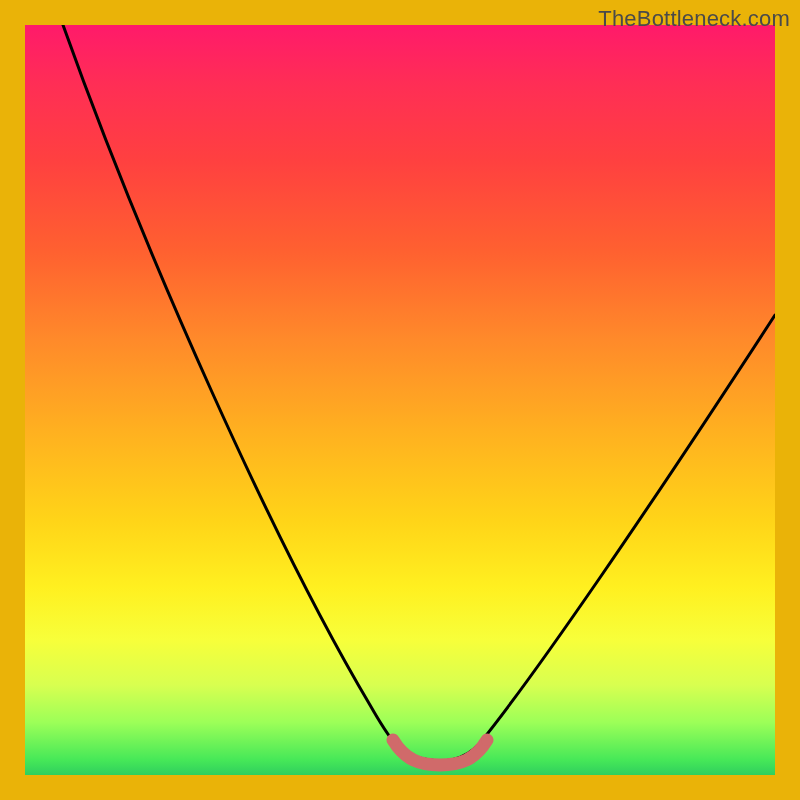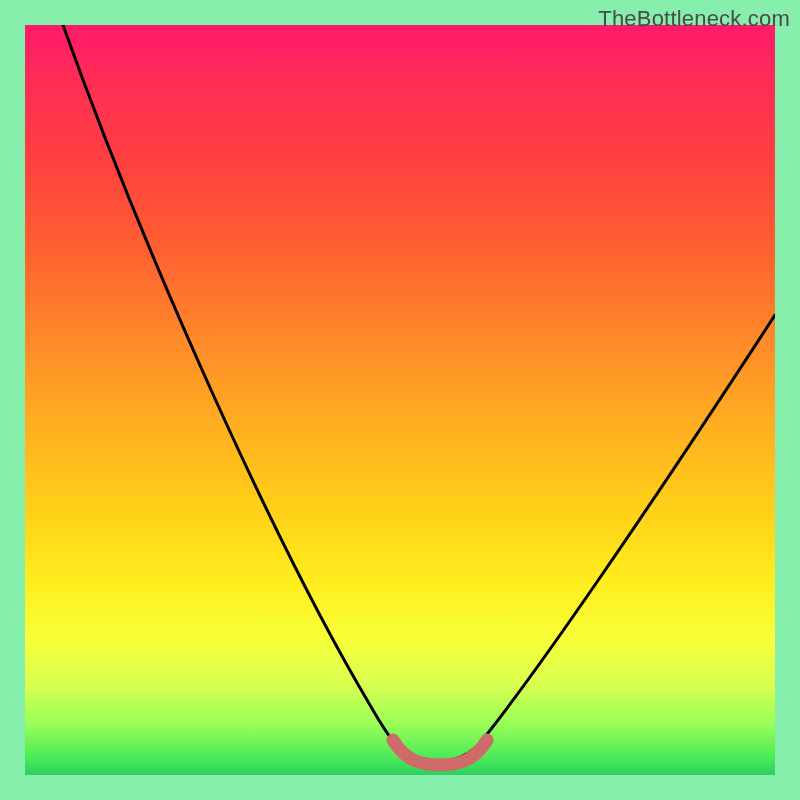--- a/index.html
+++ b/index.html
@@ -7,21 +7,21 @@
     padding: 0;
     width: 800px;
     height: 800px;
     background: #000;
     font-family: Arial, Helvetica, sans-serif;
   }
   .frame {
     position: relative;
     width: 800px;
     height: 800px;
-    background: #86efac;
+    background: #eab308;
   }
   .plot-area {
     position: absolute;
     left: 25px;
     top: 25px;
     width: 750px;
     height: 750px;
     
     background: linear-gradient(
       to bottom,

